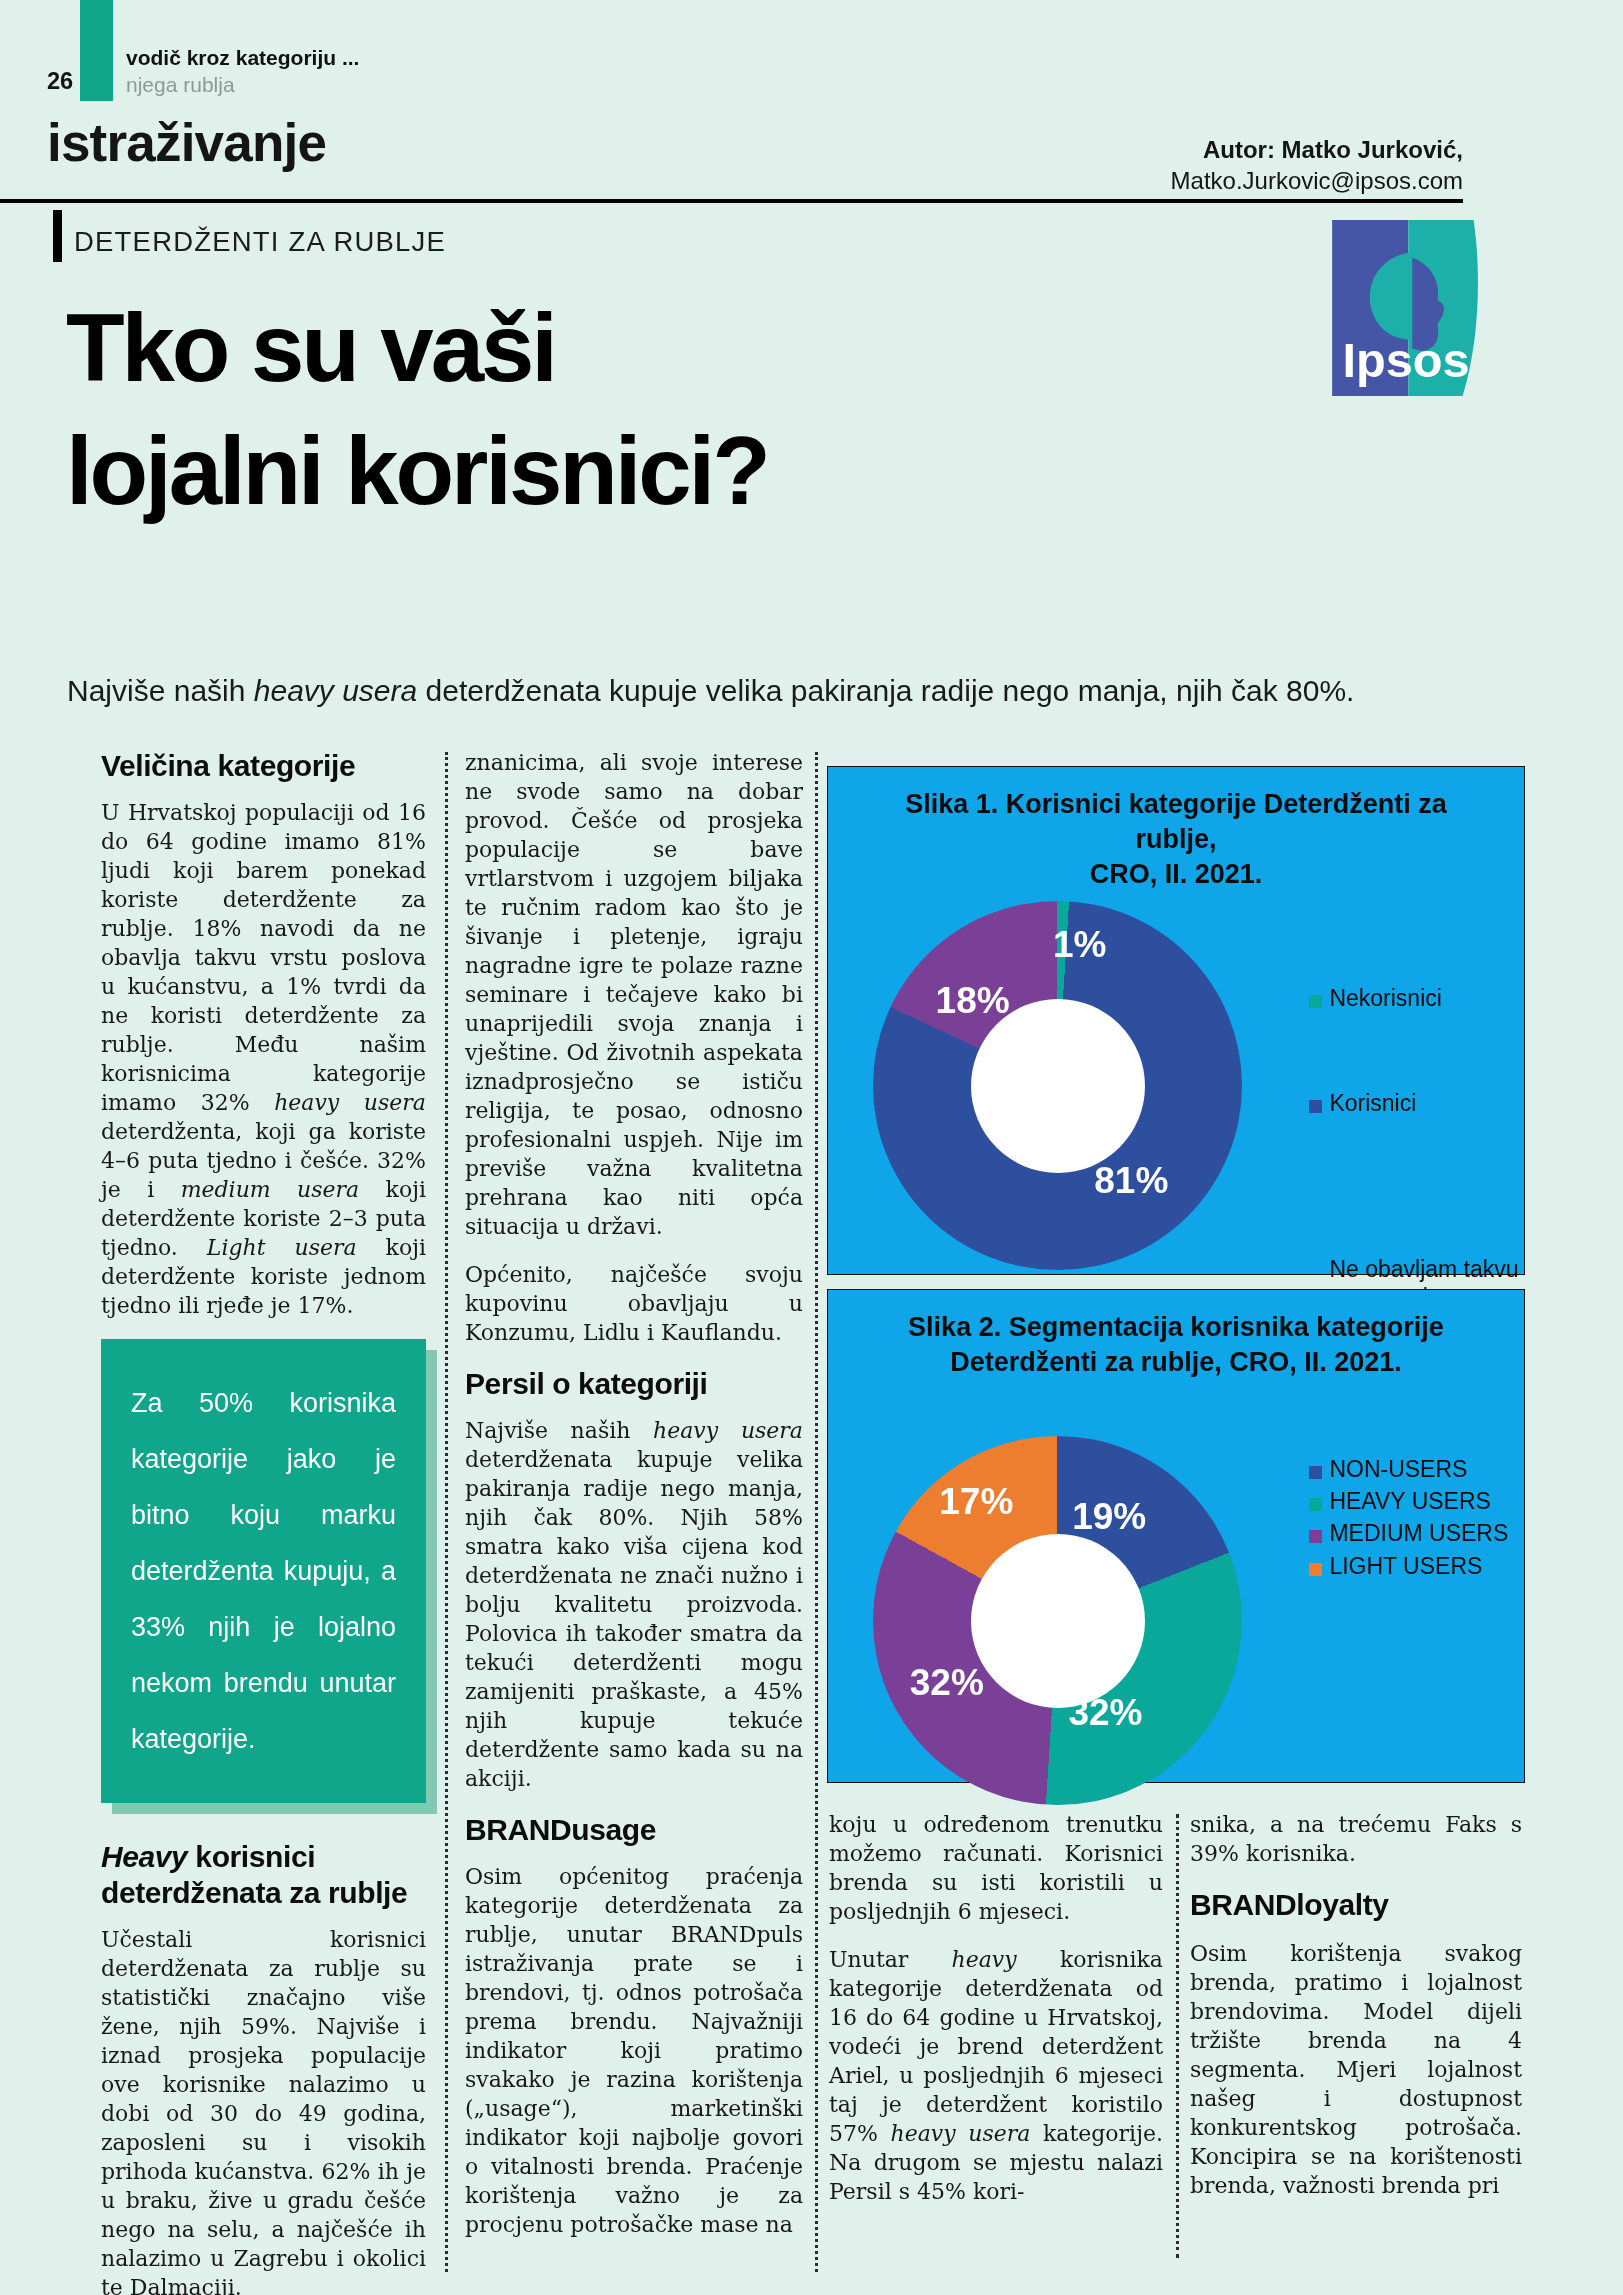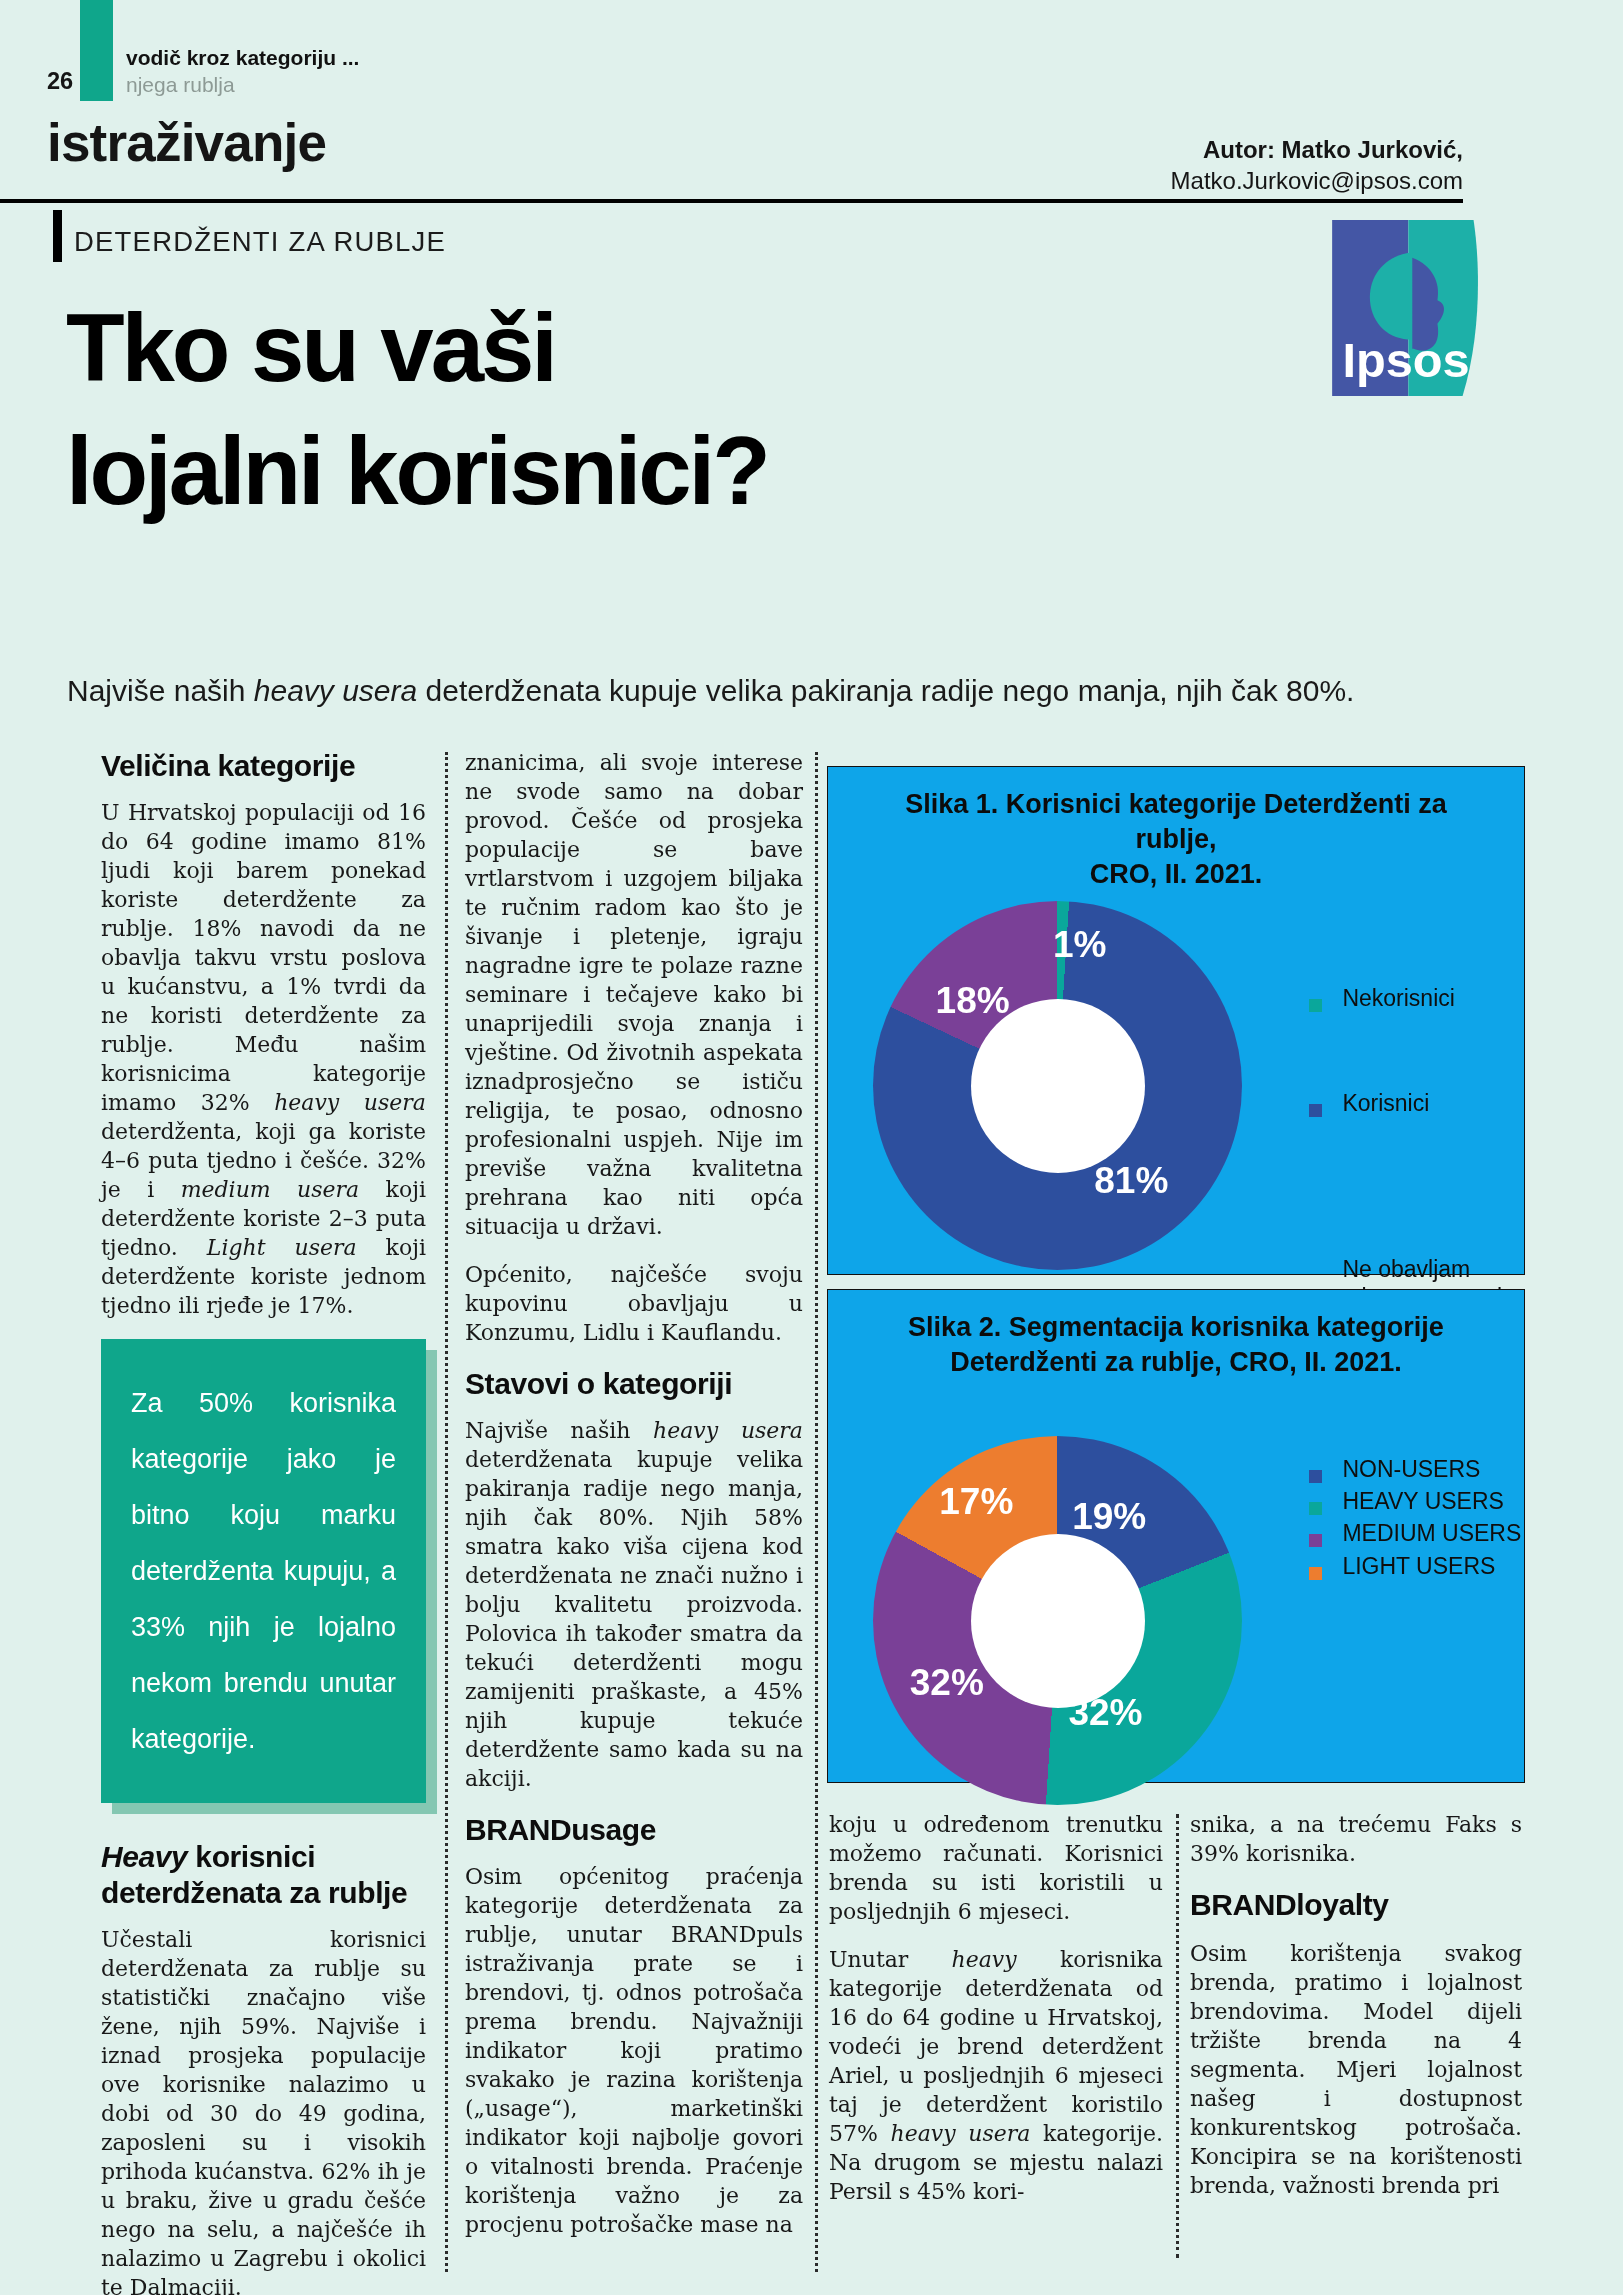--- a/index.html
+++ b/index.html
@@ -46,21 +46,21 @@
   #sep3{left:1176px;top:1814px;height:444px;}
   
   .chart-box{position:absolute;left:827px;width:696px;background:#0ea5e9;border:1.6px solid #111;}
   #chart1{top:766px;height:507px;}
   #chart2{top:1289px;height:492px;}
   .chart-title{text-align:center;font-weight:bold;font-size:27px;line-height:35px;margin-top:20.4px;padding:0 43px;color:#0c0c0c;}
   .donut{position:absolute;left:45px;top:134px;width:369px;height:369px;border-radius:50%;}
   #chart2 .donut{top:146px;}
   .donut .hole{position:absolute;left:50%;top:50%;width:174px;height:174px;border-radius:50%;background:#fff;transform:translate(-50%,-50%);}
   .donut .pct{position:absolute;transform:translate(-50%,-50%);color:#fff;font-weight:bold;font-size:37px;white-space:nowrap;}
-  .legend-item{position:absolute;left:481px;display:flex;align-items:flex-end;gap:20px;font-size:23px;line-height:28px;color:#0e0e0e;width:214px;}
+  .legend-item{position:absolute;left:481px;display:flex;align-items:center;gap:7px;font-size:23px;line-height:28px;color:#0e0e0e;width:214px;}
   .legend-item .swatch{width:13.4px;height:13.4px;margin-top:7px;flex:none;}
   
   #chart1 .li0{top:217px;} #chart1 .li1{top:322px;} #chart1 .li2{top:488px;}
   
   #chart2 .li0{top:165px;} #chart2 .li1{top:197px;} #chart2 .li2{top:229px;} #chart2 .li3{top:262px;}
   
   #chart1 .p0{left:56%;top:12%;} #chart1 .p1{left:70%;top:76%;} #chart1 .p2{left:27%;top:27%;}
   
   #chart2 .p0{left:64%;top:22%;} #chart2 .p1{left:63%;top:75%;} #chart2 .p2{left:20%;top:67%;} #chart2 .p3{left:28%;top:18%;}
   
@@ -114,21 +114,21 @@
     <p><span>U Hrvatskoj populaciji od 16 do 64 godine imamo 81% ljudi koji barem ponekad koriste deterdžente za rublje. 18% navodi da ne obavlja takvu vrstu poslova u kućanstvu, a 1% tvrdi da ne koristi deterdžente za rublje. Među našim korisnicima kategorije imamo 32% </span><span style="font-style: italic;">heavy usera</span><span> deterdženta, koji ga koriste 4–6 puta tjedno i češće. 32% je i </span><span style="font-style: italic;">medium usera</span><span> koji deterdžente koriste 2–3 puta tjedno. </span><span style="font-style: italic;">Light usera</span><span> koji deterdžente koriste jednom tjedno ili rjeđe je 17%.</span></p>
     <div class="callout">Za 50% korisnika kategorije jako je bitno koju marku deterdženta kupuju, a 33% njih je lojalno nekom brendu unutar kategorije.</div>
     <h3><span style="font-style: italic;">Heavy</span><span> korisnici deterdženata za rublje</span></h3>
     <p><span>Učestali korisnici deterdženata za rublje su statistički značajno više žene, njih 59%. Najviše i iznad prosjeka populacije ove korisnike nalazimo u dobi od 30 do 49 godina, zaposleni su i visokih prihoda kućanstva. 62% ih je u braku, žive u gradu češće nego na selu, a najčešće ih nalazimo u Zagrebu i okolici te Dalmaciji.</span></p>
     <p><span>Žive urbanim stilom života, skloniji su aktivnom posjećivanju kulturnih priredbi poput kina, koncerata i kazališta. Vole se zabavljati s prijateljima i po-</span></p>
   </div>
 
   <div class="col" id="col2">
     <p><span>znanicima, ali svoje interese ne svode samo na dobar provod. Češće od prosjeka populacije se bave vrtlarstvom i uzgojem biljaka te ručnim radom kao što je šivanje i pletenje, igraju nagradne igre te polaze razne seminare i tečajeve kako bi unaprijedili svoja znanja i vještine. Od životnih aspekata iznadprosječno se ističu religija, te posao, odnosno profesionalni uspjeh. Nije im previše važna kvalitetna prehrana kao niti opća situacija u državi.</span></p>
     <p><span>Općenito, najčešće svoju kupovinu obavljaju u Konzumu, Lidlu i Kauflandu.</span></p>
-    <h3>Stavovi o kategoriji</h3>
+    <h3>Persil o kategoriji</h3>
     <p><span>Najviše naših </span><span style="font-style: italic;">heavy usera</span><span> deterdženata kupuje velika pakiranja radije nego manja, njih čak 80%. Njih 58% smatra kako viša cijena kod deterdženata ne znači nužno i bolju kvalitetu proizvoda. Polovica ih također smatra da tekući deterdženti mogu zamijeniti praškaste, a 45% njih kupuje tekuće deterdžente samo kada su na akciji.</span></p>
     <h3>BRANDusage</h3>
     <p><span>Osim općenitog praćenja kategorije deterdženata za rublje, unutar BRANDpuls istraživanja prate se i brendovi, tj. odnos potrošača prema brendu. Najvažniji indikator koji pratimo svakako je razina korištenja („usage“), marketinški indikator koji najbolje govori o vitalnosti brenda. Praćenje korištenja važno je za procjenu potrošačke mase na</span></p>
   </div>
 
   <div class="chart-box" id="chart1">
     <div class="chart-title">
       <div>Slika 1. Korisnici kategorije Deterdženti za rublje,</div>
       <div>CRO, II. 2021.</div>
     </div>

